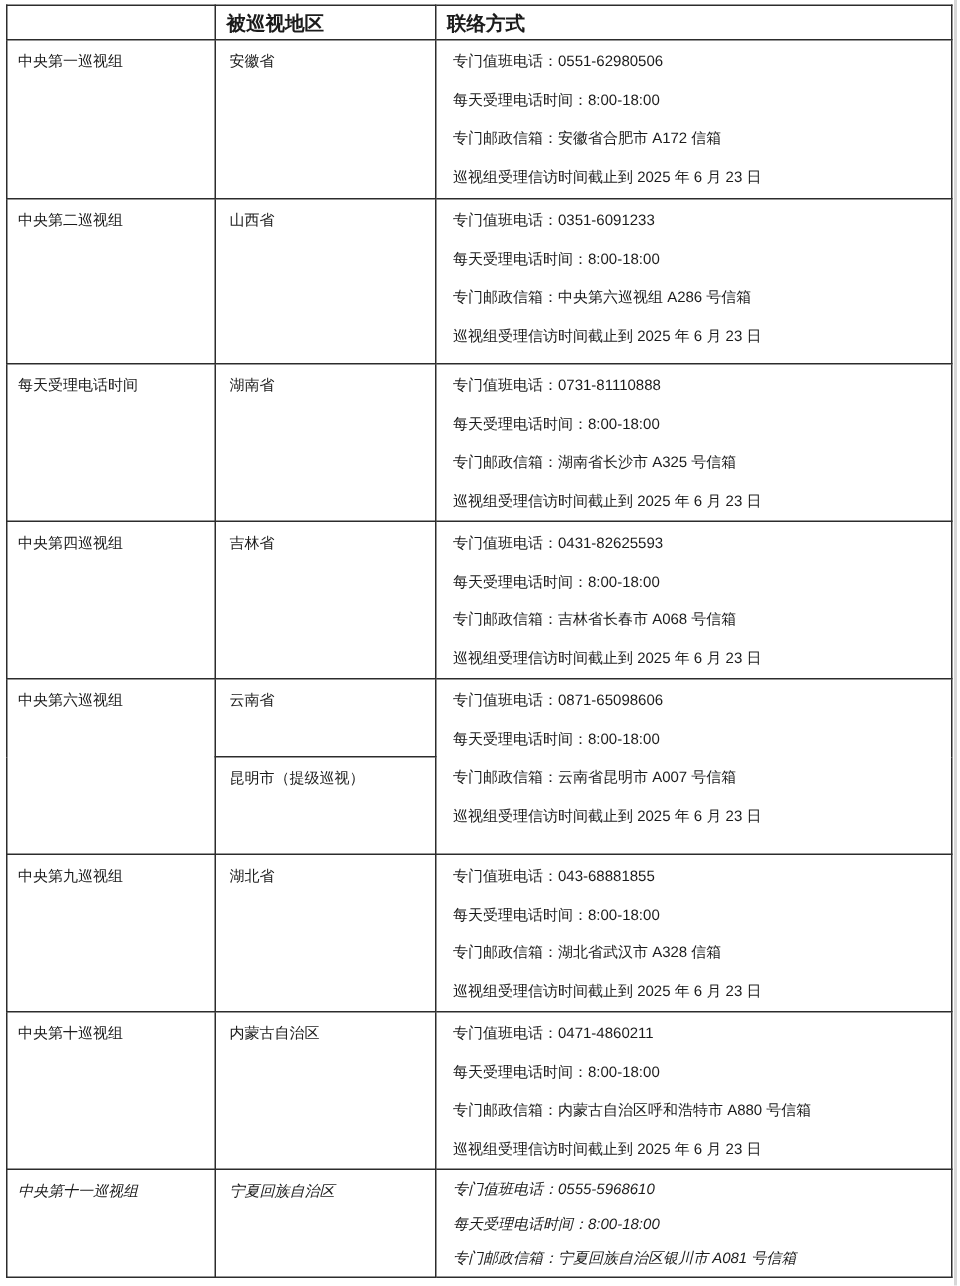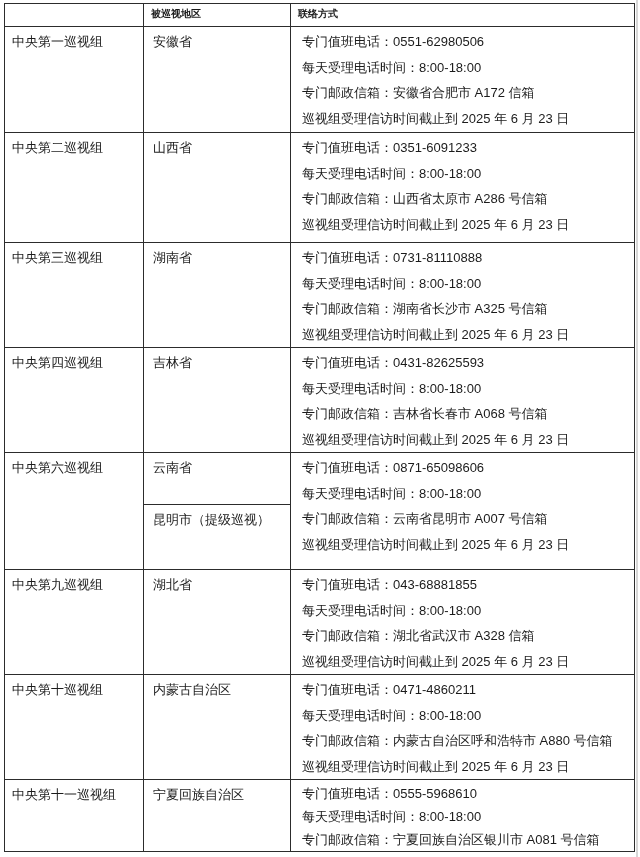--- a/index.html
+++ b/index.html
@@ -12,27 +12,27 @@
     position:absolute;left:4px;top:3px;width:630px;
     border-collapse:collapse;table-layout:fixed;
   }
   col.c1{width:139px}
   col.c2{width:147px}
   col.c3{width:344px}
   th,td{
     border:1px solid #2c2c2c;
     vertical-align:top;
     color:#1b1b1b;
-    font-size:13px;
+    font-size:10px;
     padding:2px 6px 0 7px;
     background:#ffffff;
   }
   thead tr{height:23px;}
   th{
-    font-weight:bold;text-align:left;font-size:10px;padding-top:3px;
+    font-weight:bold;text-align:left;font-size:13px;padding-top:3px;
     white-space:nowrap;overflow:hidden;font-family:Liberation Serif, serif;
   }
   td.region-cell{padding-left:9px;}
   td.contact-cell{padding-left:11px;}
   .cell-text{line-height:25.5px;white-space:nowrap;overflow:hidden;}
   .line{line-height:25.5px;white-space:nowrap;overflow:hidden;}
   .line.tight{line-height:23px;}
   .page-edge{
     position:absolute;top:0;right:2px;width:2px;height:100%;
     background:#d7d7d7;
@@ -73,27 +73,27 @@
         <tr style="height: 110px;">
           <td class="group-cell">
             <div class="cell-text">中央第二巡视组</div>
           </td>
           <td class="region-cell">
             <div class="cell-text">山西省</div>
           </td>
           <td class="contact-cell">
             <div class="line">专门值班电话：0351-6091233</div>
             <div class="line">每天受理电话时间：8:00-18:00</div>
-            <div class="line">专门邮政信箱：山西省太原市 A286 号信箱</div>
+            <div class="line">专门邮政信箱：中央第六巡视组 A286 号信箱</div>
             <div class="line">巡视组受理信访时间截止到 2025 年 6 月 23 日</div>
           </td>
         </tr>
         <tr style="height: 105px;">
           <td class="group-cell">
-            <div class="cell-text">中央第三巡视组</div>
+            <div class="cell-text">每天受理电话时间</div>
           </td>
           <td class="region-cell">
             <div class="cell-text">湖南省</div>
           </td>
           <td class="contact-cell">
             <div class="line">专门值班电话：0731-81110888</div>
             <div class="line">每天受理电话时间：8:00-18:00</div>
             <div class="line">专门邮政信箱：湖南省长沙市 A325 号信箱</div>
             <div class="line">巡视组受理信访时间截止到 2025 年 6 月 23 日</div>
           </td>
@@ -152,21 +152,21 @@
           <td class="region-cell">
             <div class="cell-text">内蒙古自治区</div>
           </td>
           <td class="contact-cell">
             <div class="line">专门值班电话：0471-4860211</div>
             <div class="line">每天受理电话时间：8:00-18:00</div>
             <div class="line">专门邮政信箱：内蒙古自治区呼和浩特市 A880 号信箱</div>
             <div class="line">巡视组受理信访时间截止到 2025 年 6 月 23 日</div>
           </td>
         </tr>
-        <tr style="height: 72px;">
+        <tr style="height: 72px; font-style: italic;">
           <td class="group-cell">
             <div class="cell-text">中央第十一巡视组</div>
           </td>
           <td class="region-cell">
             <div class="cell-text">宁夏回族自治区</div>
           </td>
           <td class="contact-cell">
             <div class="line tight">专门值班电话：0555-5968610</div>
             <div class="line tight">每天受理电话时间：8:00-18:00</div>
             <div class="line tight">专门邮政信箱：宁夏回族自治区银川市 A081 号信箱</div>

